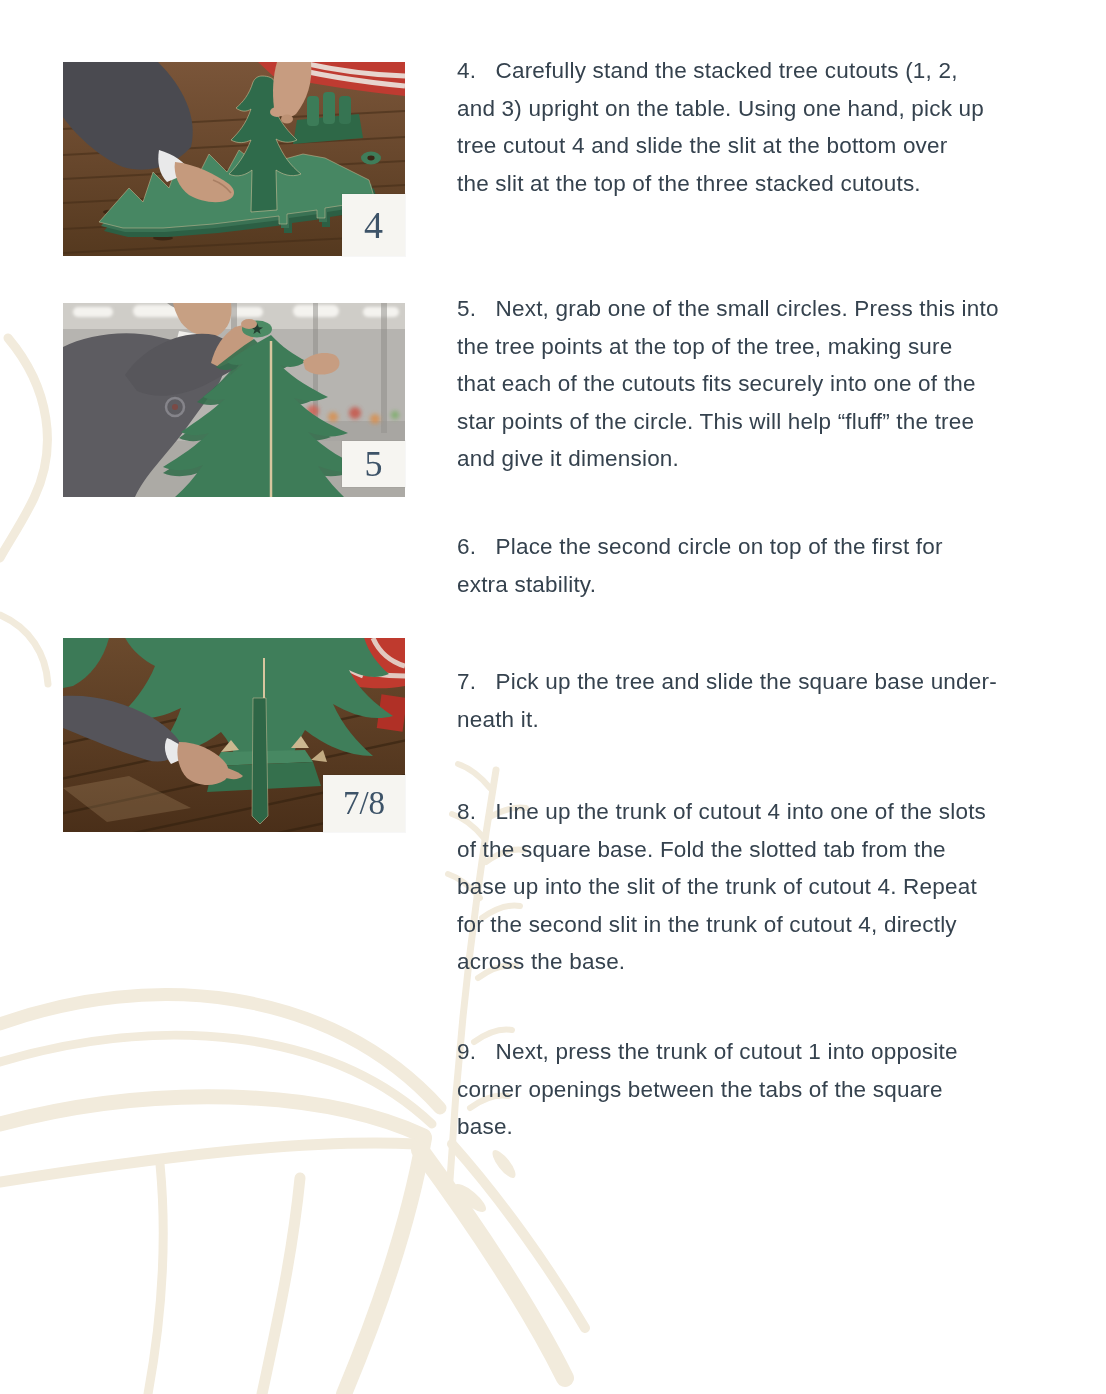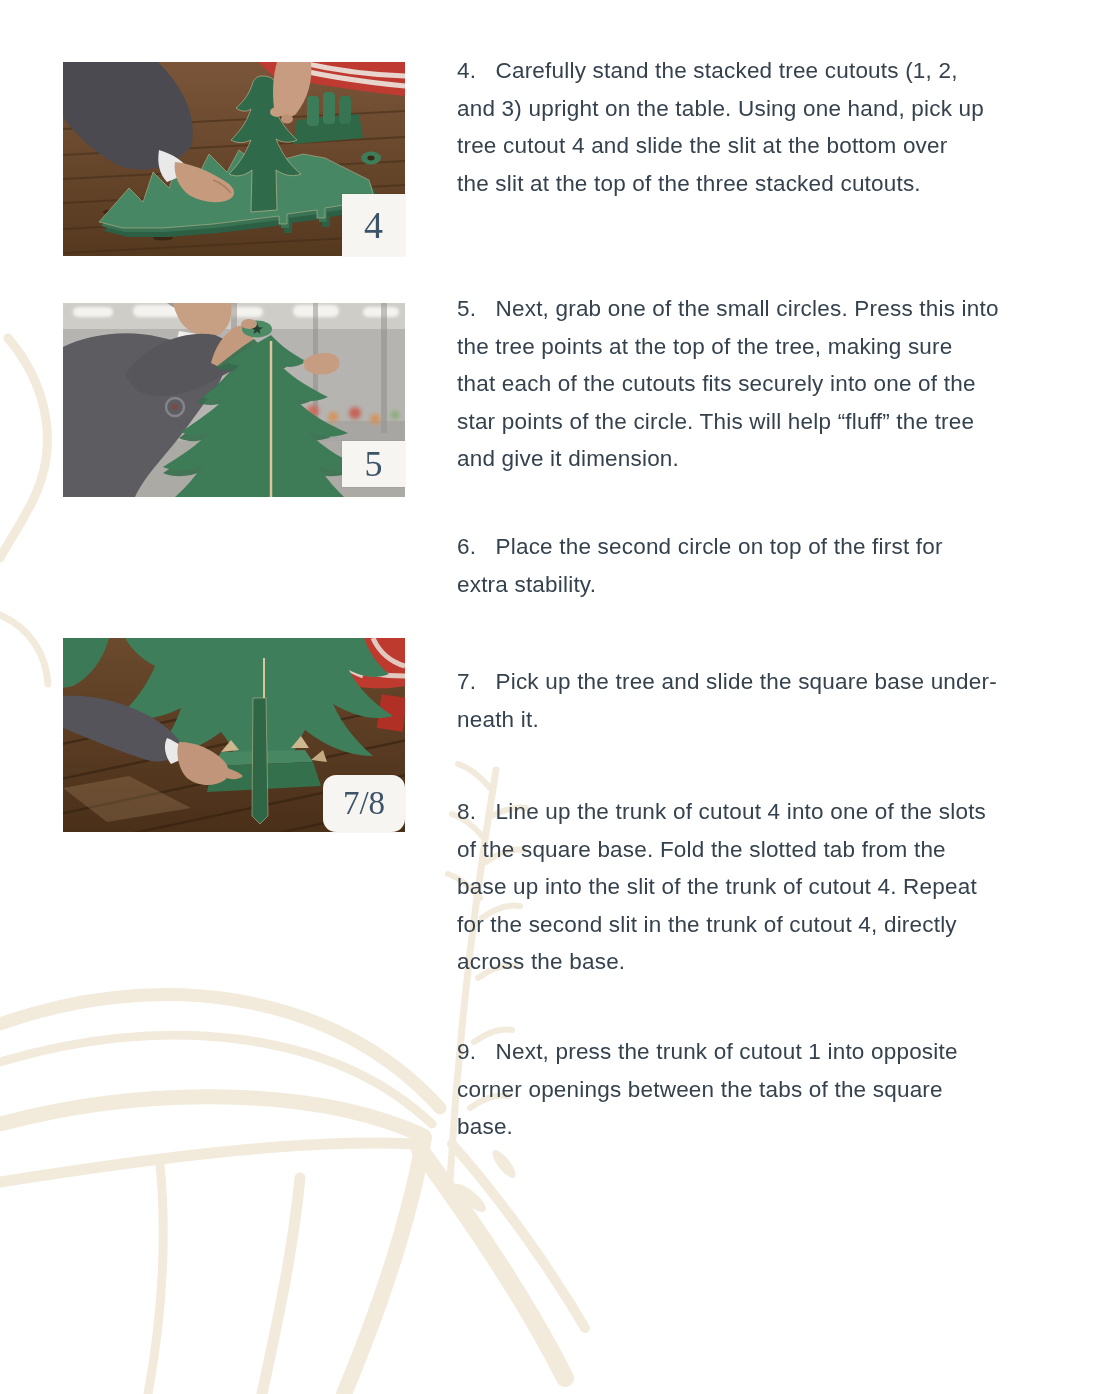--- a/index.html
+++ b/index.html
@@ -17,21 +17,21 @@
   .p2{top:303px;}
   .p3{top:638px;}
   .plabel{
     position:absolute;display:flex;align-items:center;justify-content:center;
     background:#f6f5f1;color:#3d5368;
     font-family:"Liberation Serif", serif;
     box-shadow:0 0 0 1px rgba(0,0,0,0.03);
   }
   .l1{right:0;bottom:0;width:63px;height:62px;font-size:38px;}
   .l2{right:0;bottom:10px;width:63px;height:46px;font-size:36px;}
-  .l3{right:0;bottom:0;width:82px;height:57px;font-size:33px;border-radius:13px;}
+  .l3{right:0;bottom:0;width:82px;height:57px;font-size:33px;}
   .step{
     position:absolute;left:457px;width:660px;margin:0;
     font-size:22.5px;line-height:37.6px;letter-spacing:0.2px;
     color:#35424e;white-space:pre-wrap;
   }
   .s4{top:52px;}
   .s5{top:290px;}
   .s6{top:528px;}
   .s7{top:663px;}
   .s8{top:793px;}

